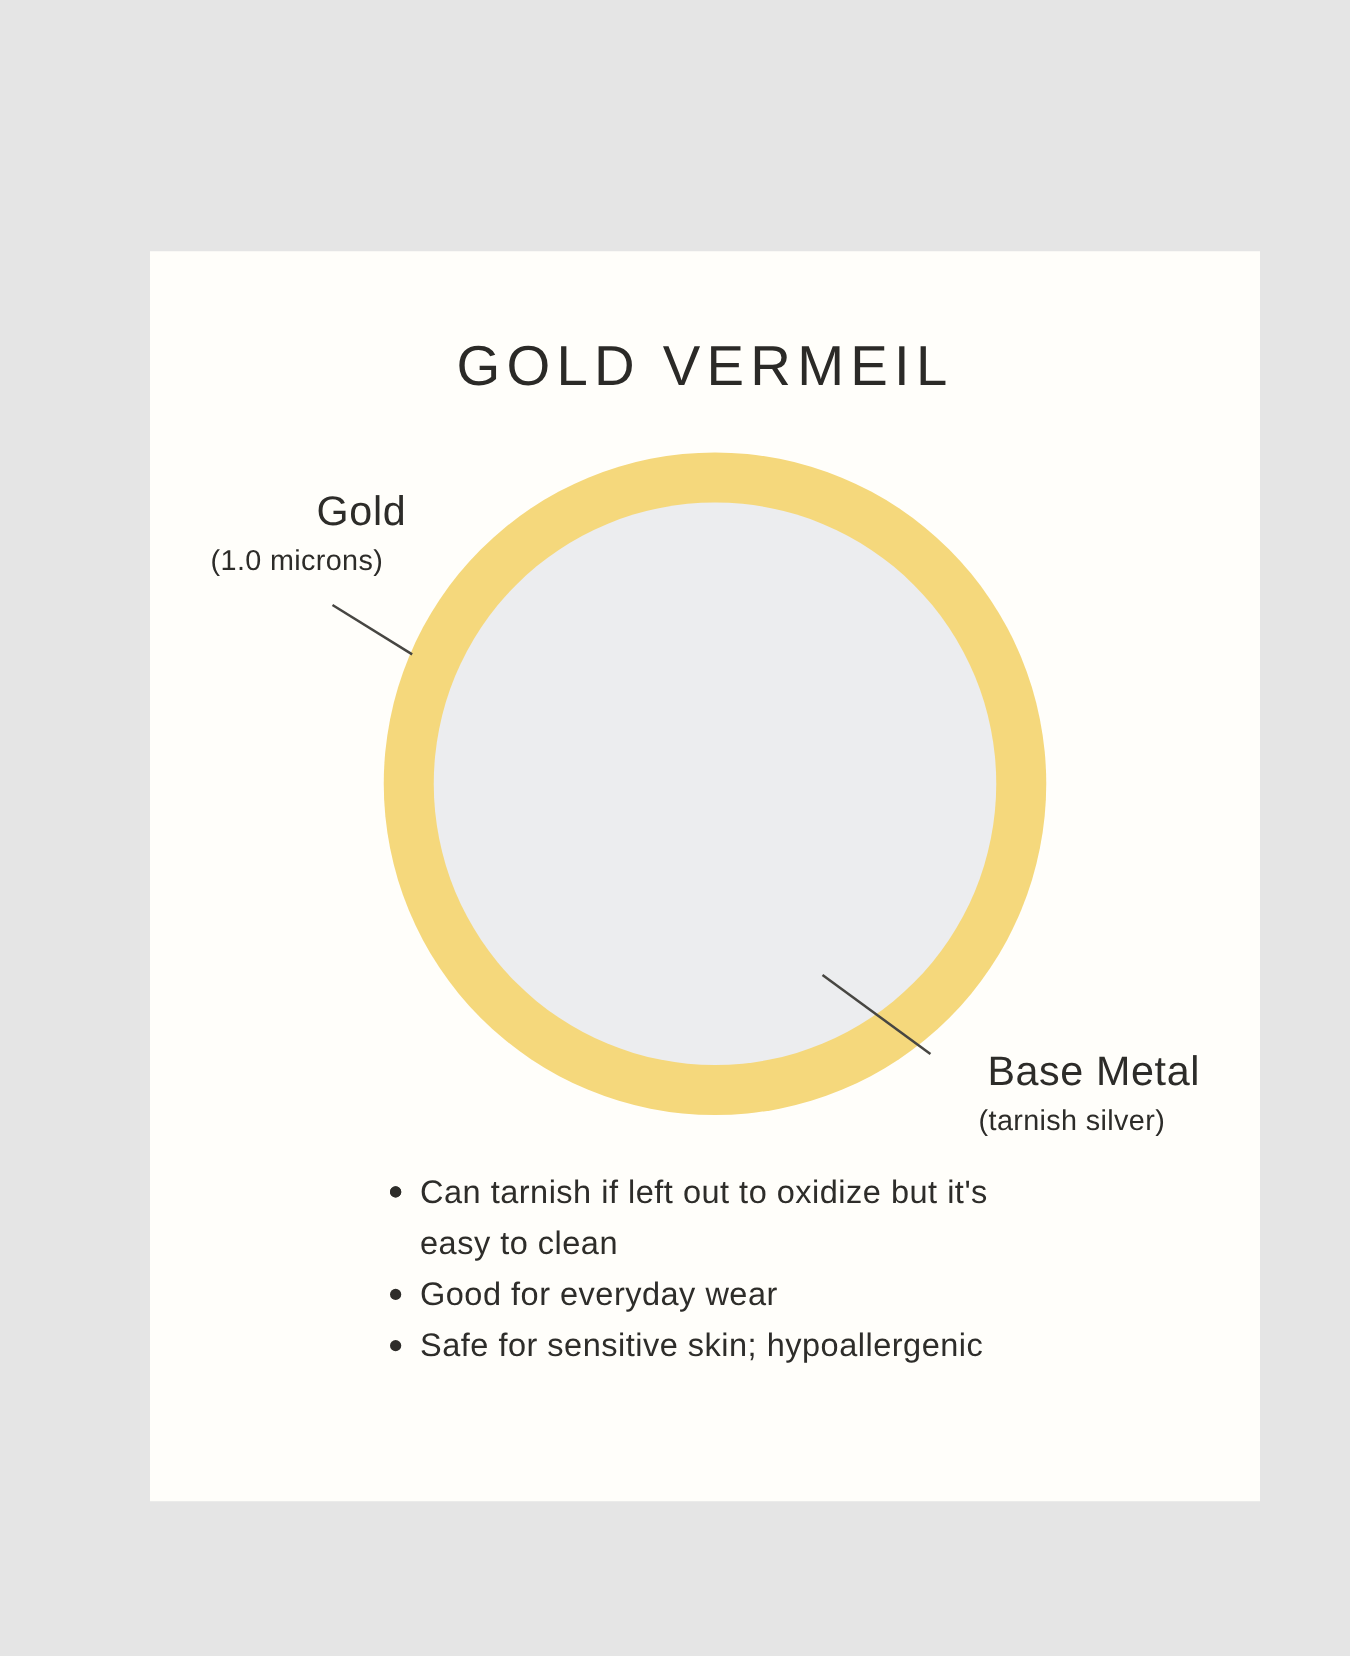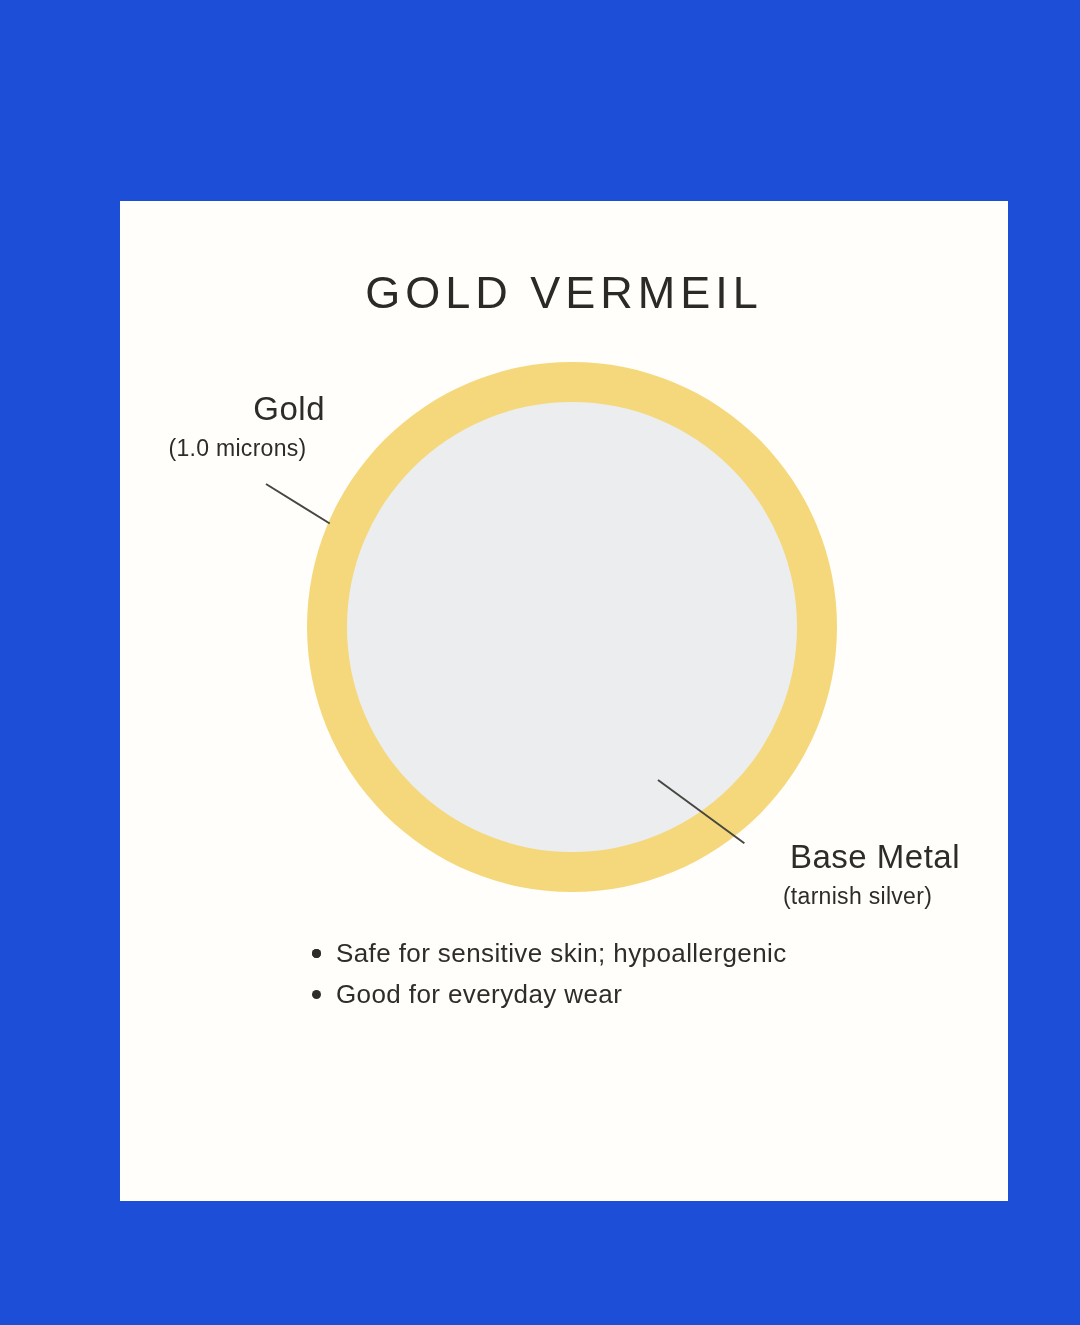--- a/index.html
+++ b/index.html
@@ -4,21 +4,21 @@
 <style>
   html, body {
     margin: 0;
     padding: 0;
     background: #FCF8F1;
   }
   .stage {
     position: relative;
     width: 1080px;
     height: 1325px;
-    background: #1d4ed8;
+    background: #e5e5e5;
     font-family: "Liberation Sans", "DejaVu Sans", sans-serif;
     color: #2D2C29;
     overflow: hidden;
   }
   .panel {
     position: absolute;
     left: 120px;
     top: 201px;
     width: 888px;
     height: 1000px;
@@ -147,24 +147,29 @@
 
     <div class="pointer pointer-right"></div>
 
     <ul class="bullets">
       <li>
         <span class="dot"></span>
         
       </li>
       <li>
         <span class="dot"></span>
-        <span>Safe for sensitive skin; hypoallergenic</span>
+        <span>Can tarnish if left out to oxidize but it's</span>
+        <span class="cont">easy to clean</span>
+      </li>
+      <li>
+        <span class="dot"></span>
+        <span>Good for everyday wear</span>
         
       </li>
       <li>
         <span class="dot"></span>
-        <span>Good for everyday wear</span>
+        <span>Safe for sensitive skin; hypoallergenic</span>
         
       </li>
     </ul>
 
   </div>
 </div>
 
 </body></html>

